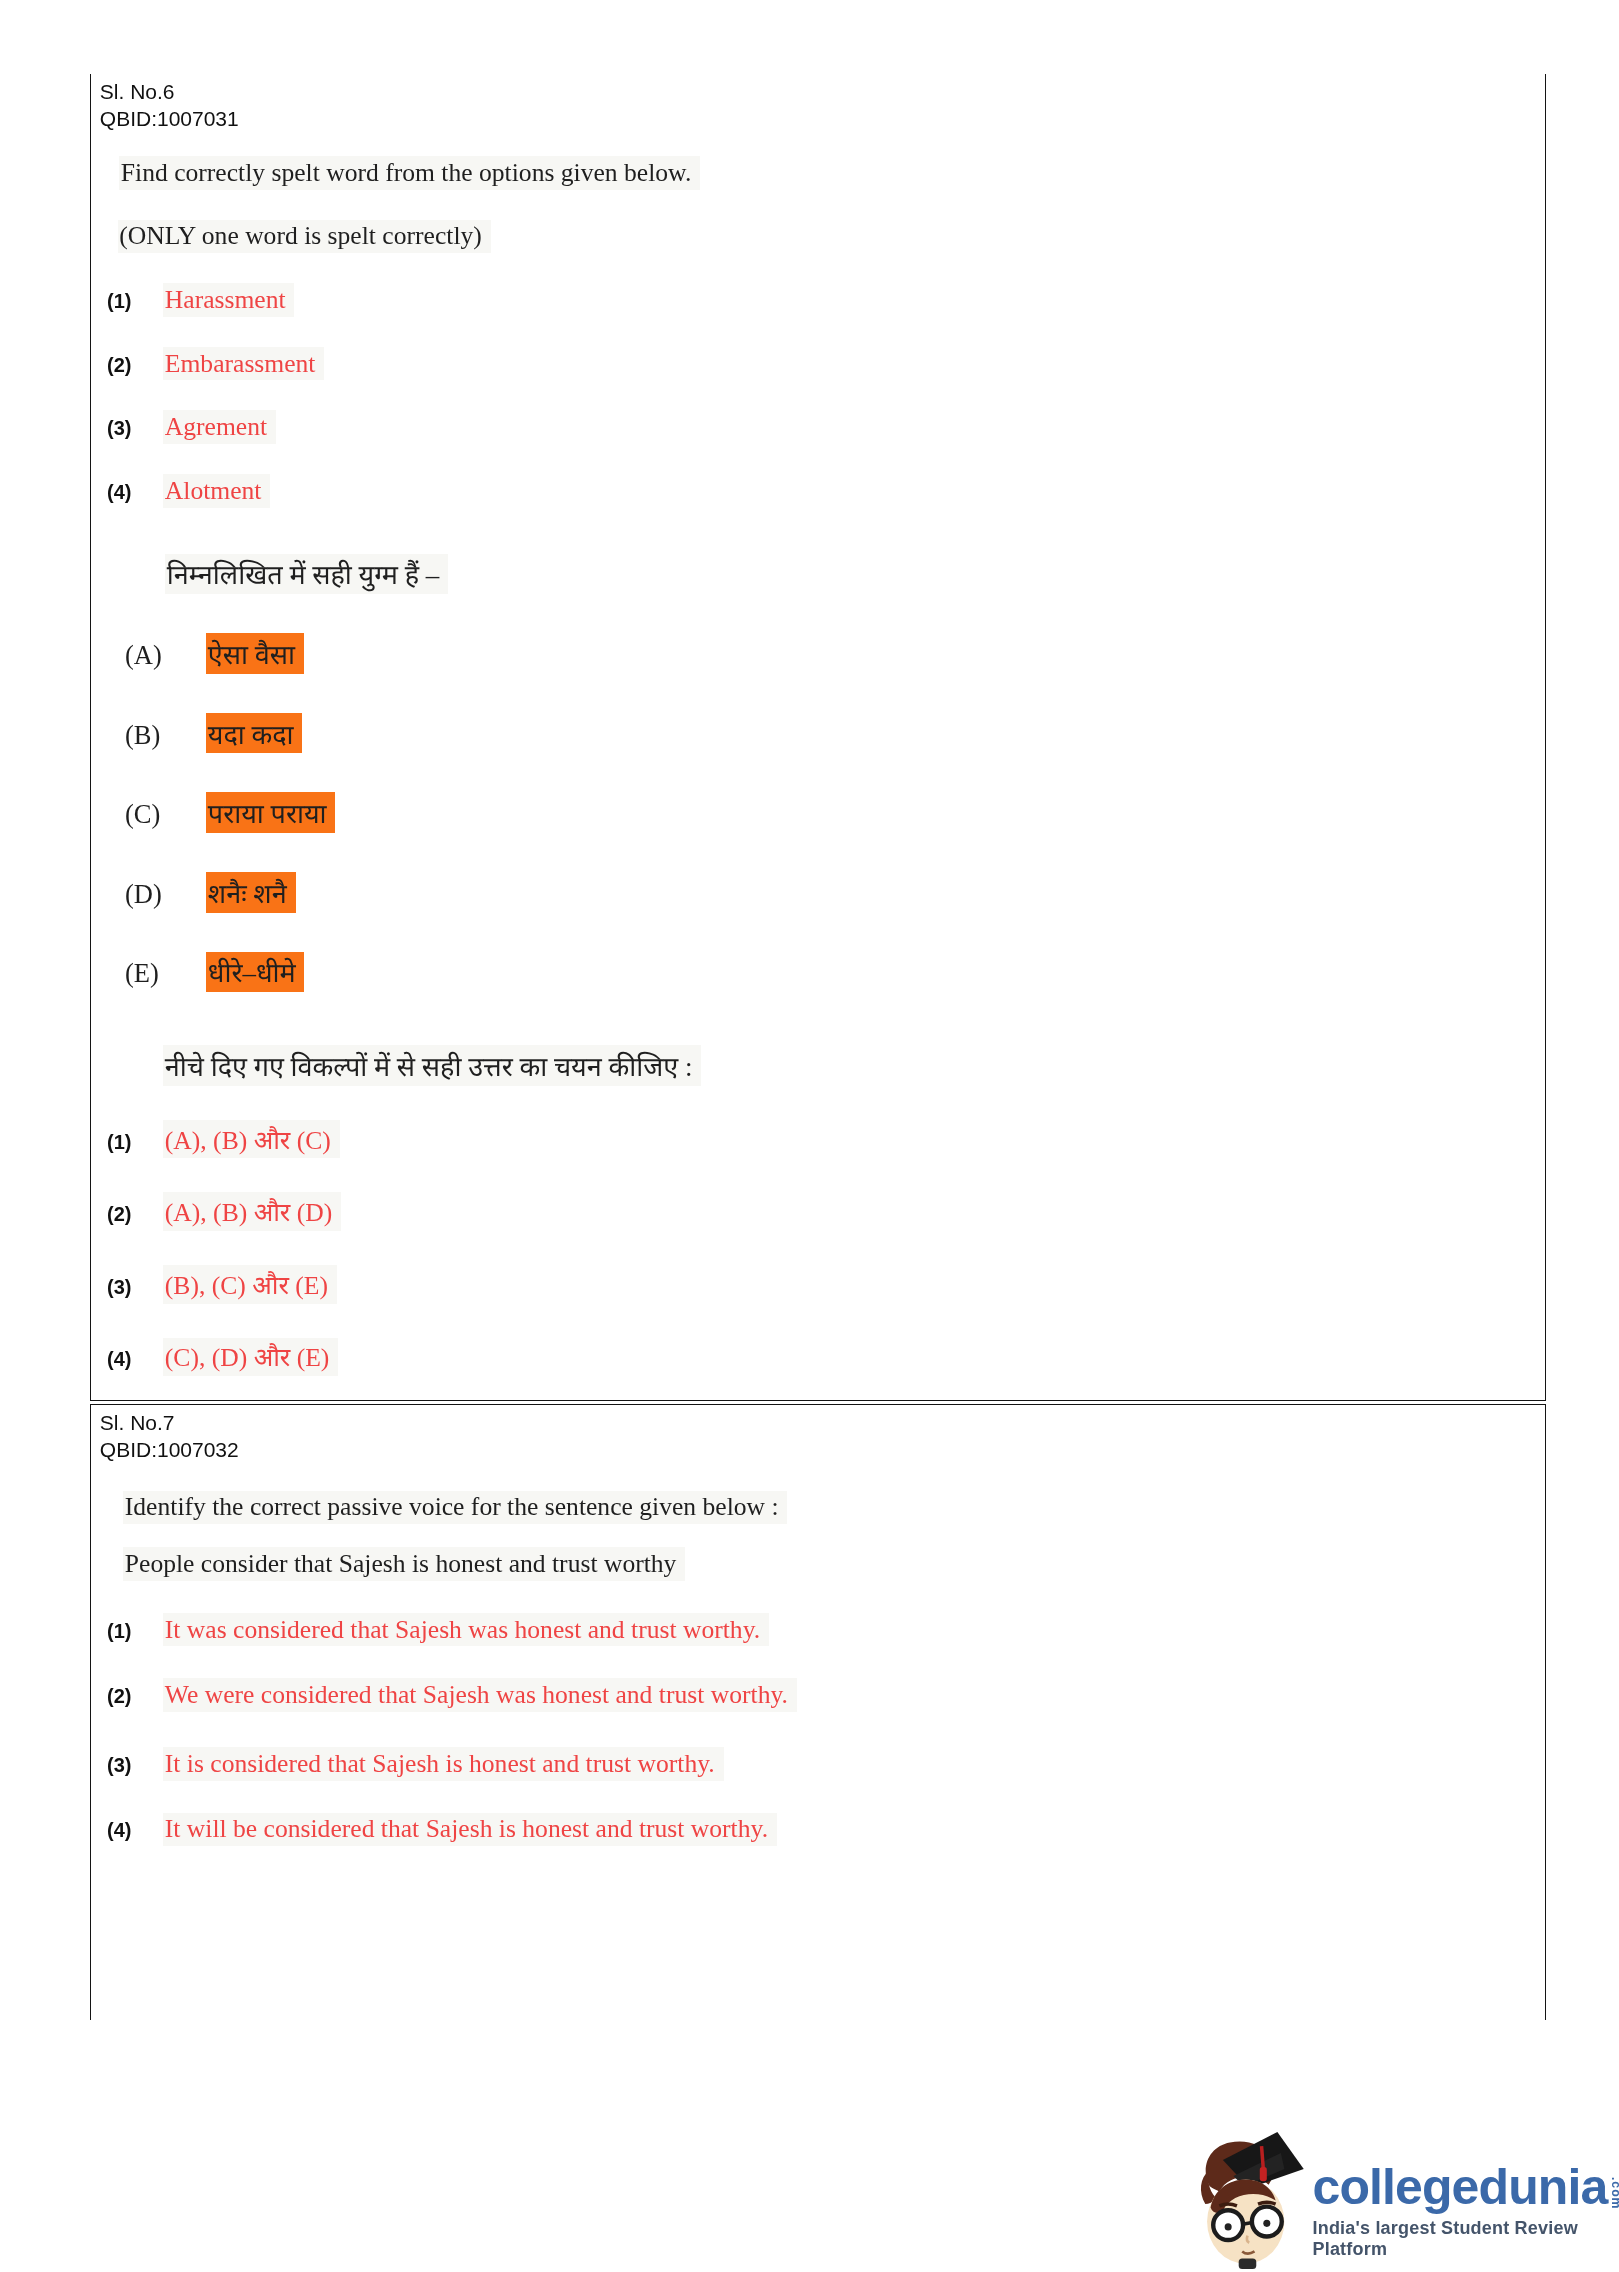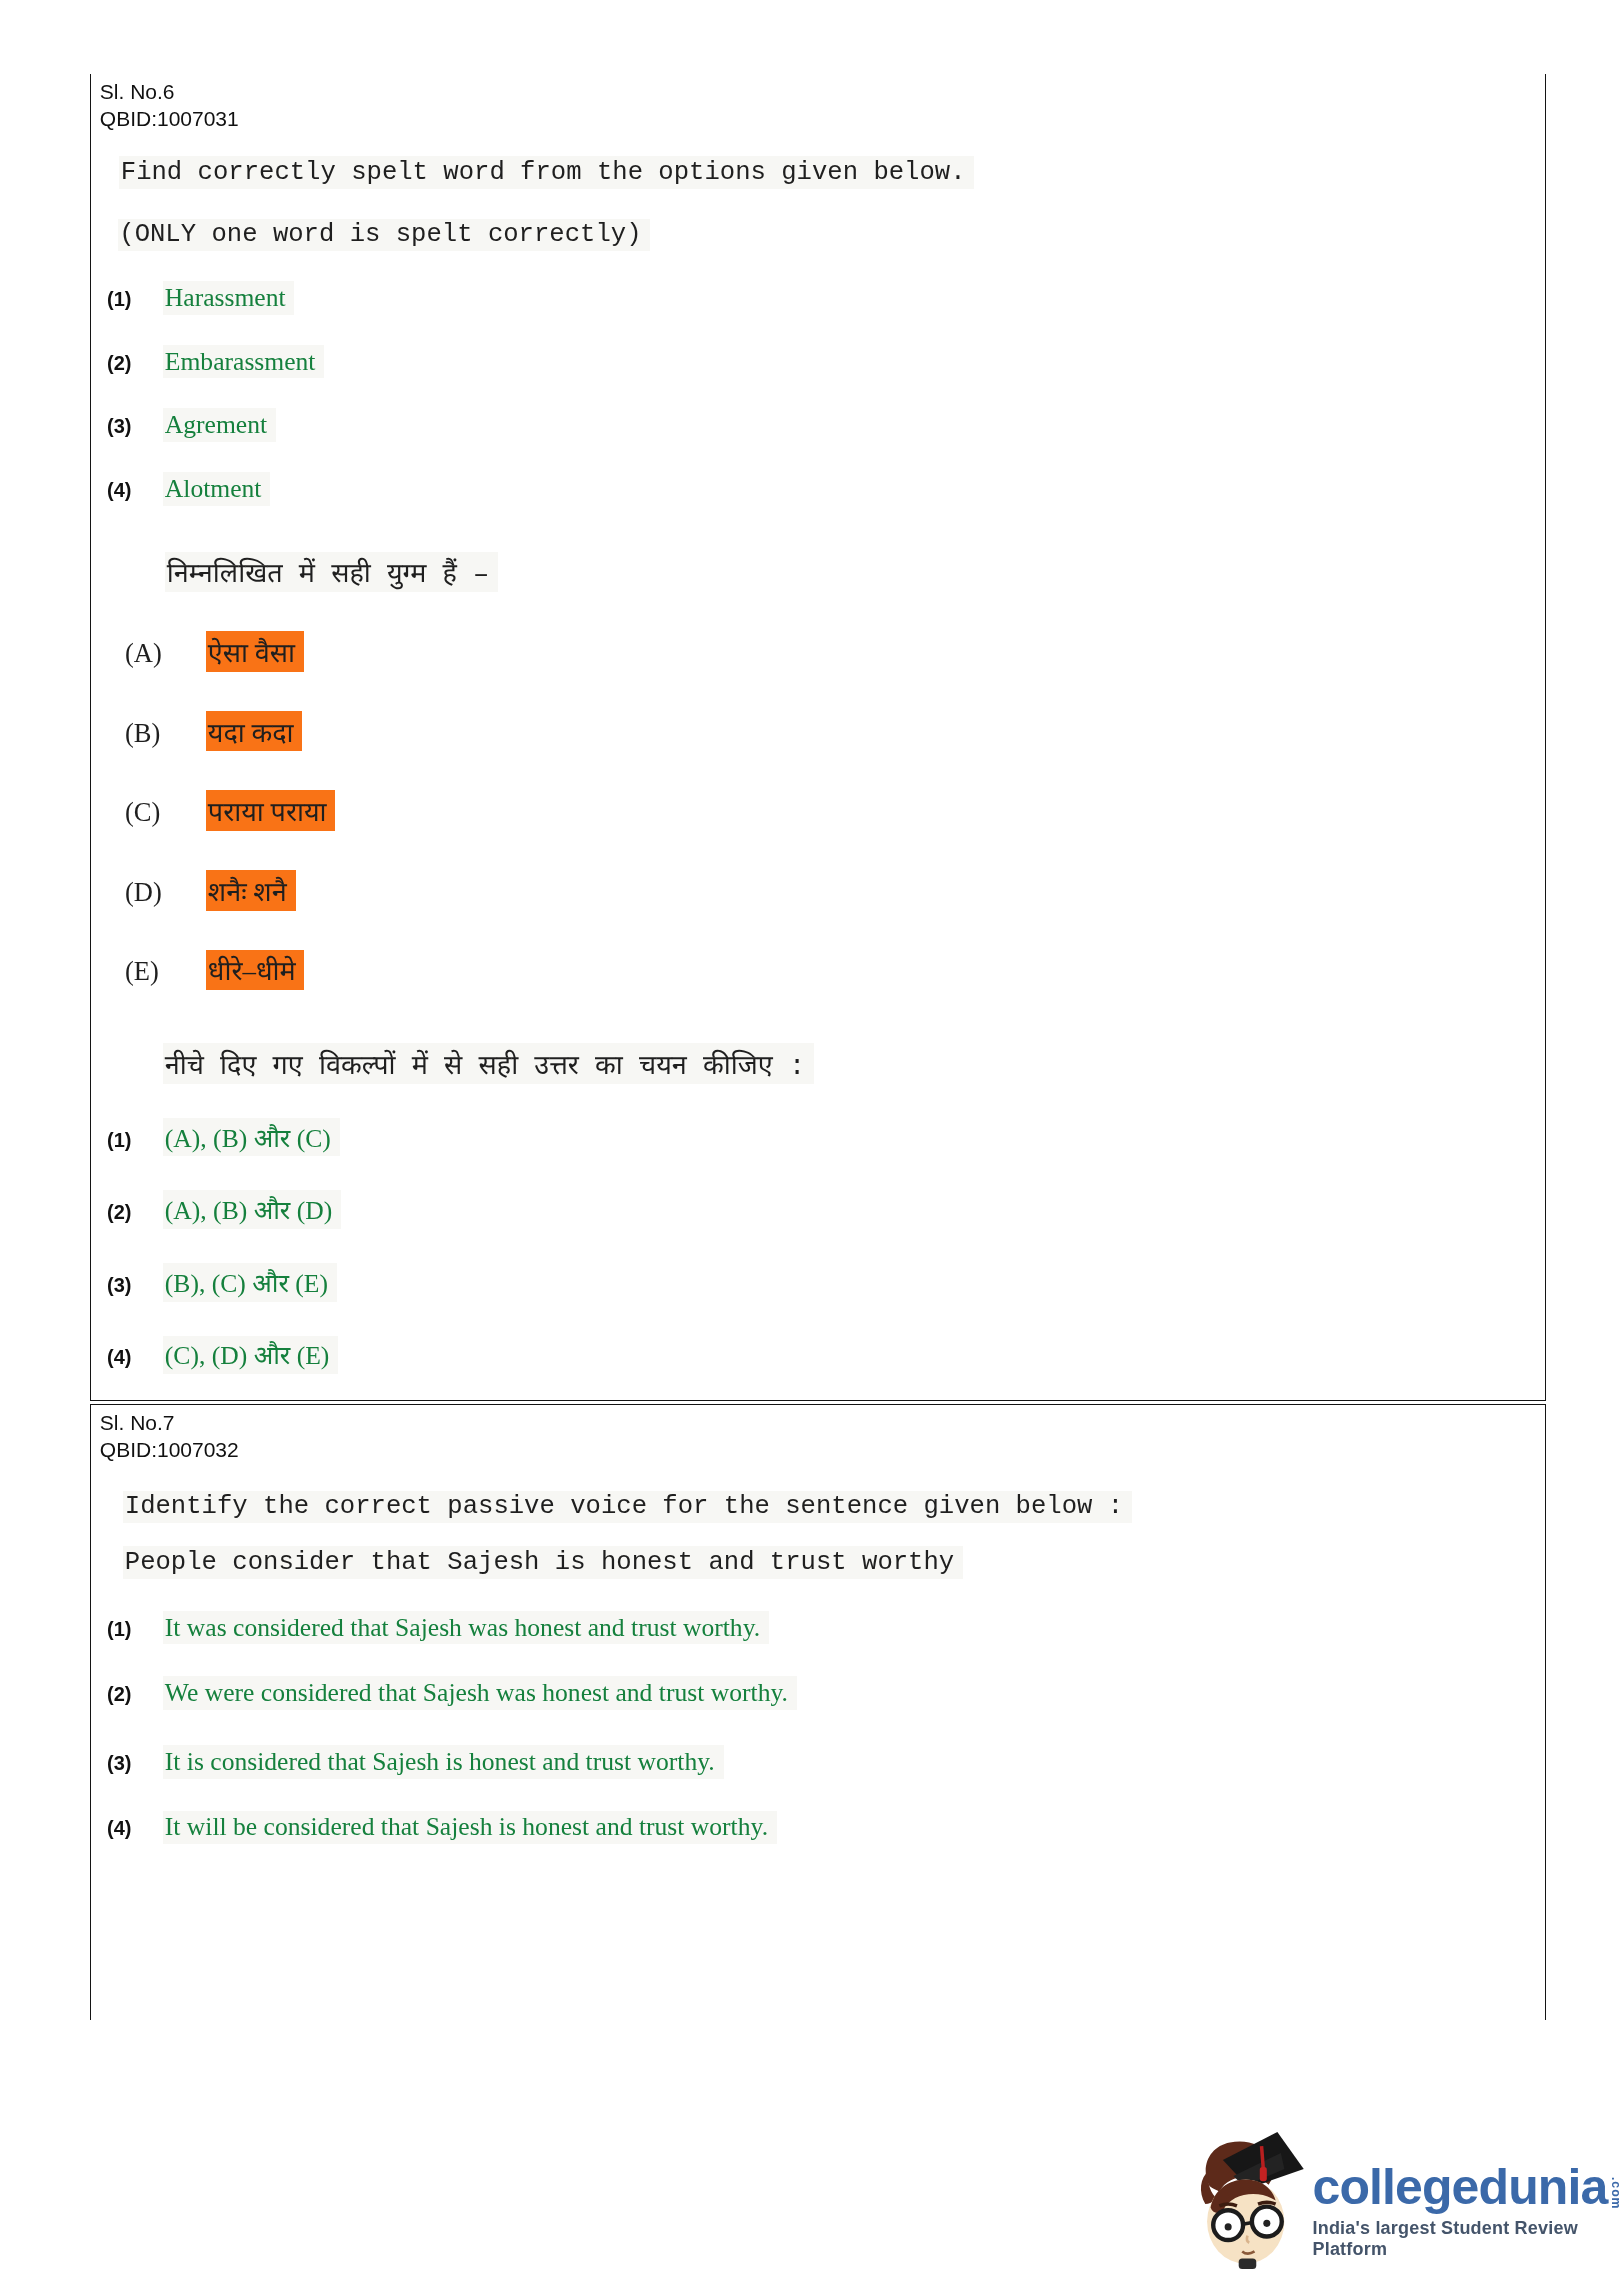--- a/index.html
+++ b/index.html
@@ -17,35 +17,35 @@
     top:74px;height:1327px;
     border-left:1.8px solid #141414;border-right:1.8px solid #141414;border-bottom:1.8px solid #141414;
   }
   .qbox2{
     top:1404px;height:616px;
     border-left:1.8px solid #141414;border-right:1.8px solid #141414;border-top:1.8px solid #141414;
   }
   .meta{padding:5.3px 0 0 8.8px;font-size:21px;font-weight:400;line-height:1.28;color:#111;}
   .meta div{white-space:nowrap;}
   .stext{
-    font-family:Liberation Mono, monospace;
+    font-family:Liberation Serif, serif;
     font-size:25.6px;color:#1f1f1f;
     background:#f7f7f4;
     display:inline-block;padding:1.8px 8.8px 1.8px 1.8px;
   }
   .prompt1{margin:23px 0 0 28px;}
   .prompt2{margin:30px 0 0 26.5px;}
   .optrow{display:flex;align-items:baseline;margin:30px 0 0 16px;}
   .optrow .num{
     font-size:20px;font-weight:700;color:#111;
     width:56px;flex:0 0 56px;letter-spacing:0;
   }
   .optrow .otext{
     font-family:"Liberation Serif","DejaVu Serif",serif;
-    font-size:25.6px;color:#15803d;background:#f7f7f4;padding:1.8px 8.8px 1.8px 1.8px;
+    font-size:25.6px;color:#ef4444;background:#f7f7f4;padding:1.8px 8.8px 1.8px 1.8px;
   }
   .hindi-intro{margin:46px 0 0 32px;}
   .hindi{font-size:27px;margin-left:42px;}
   .letrow{display:flex;align-items:baseline;margin:39px 0 0 34px;}
   .letrow .letter{
     font-family:"Liberation Serif","DejaVu Serif",serif;
     font-size:26.5px;color:#1f1f1f;width:81px;flex:0 0 81px;
   }
   .letrow .ltext{
     font-family:"Liberation Serif","DejaVu Serif",serif;

